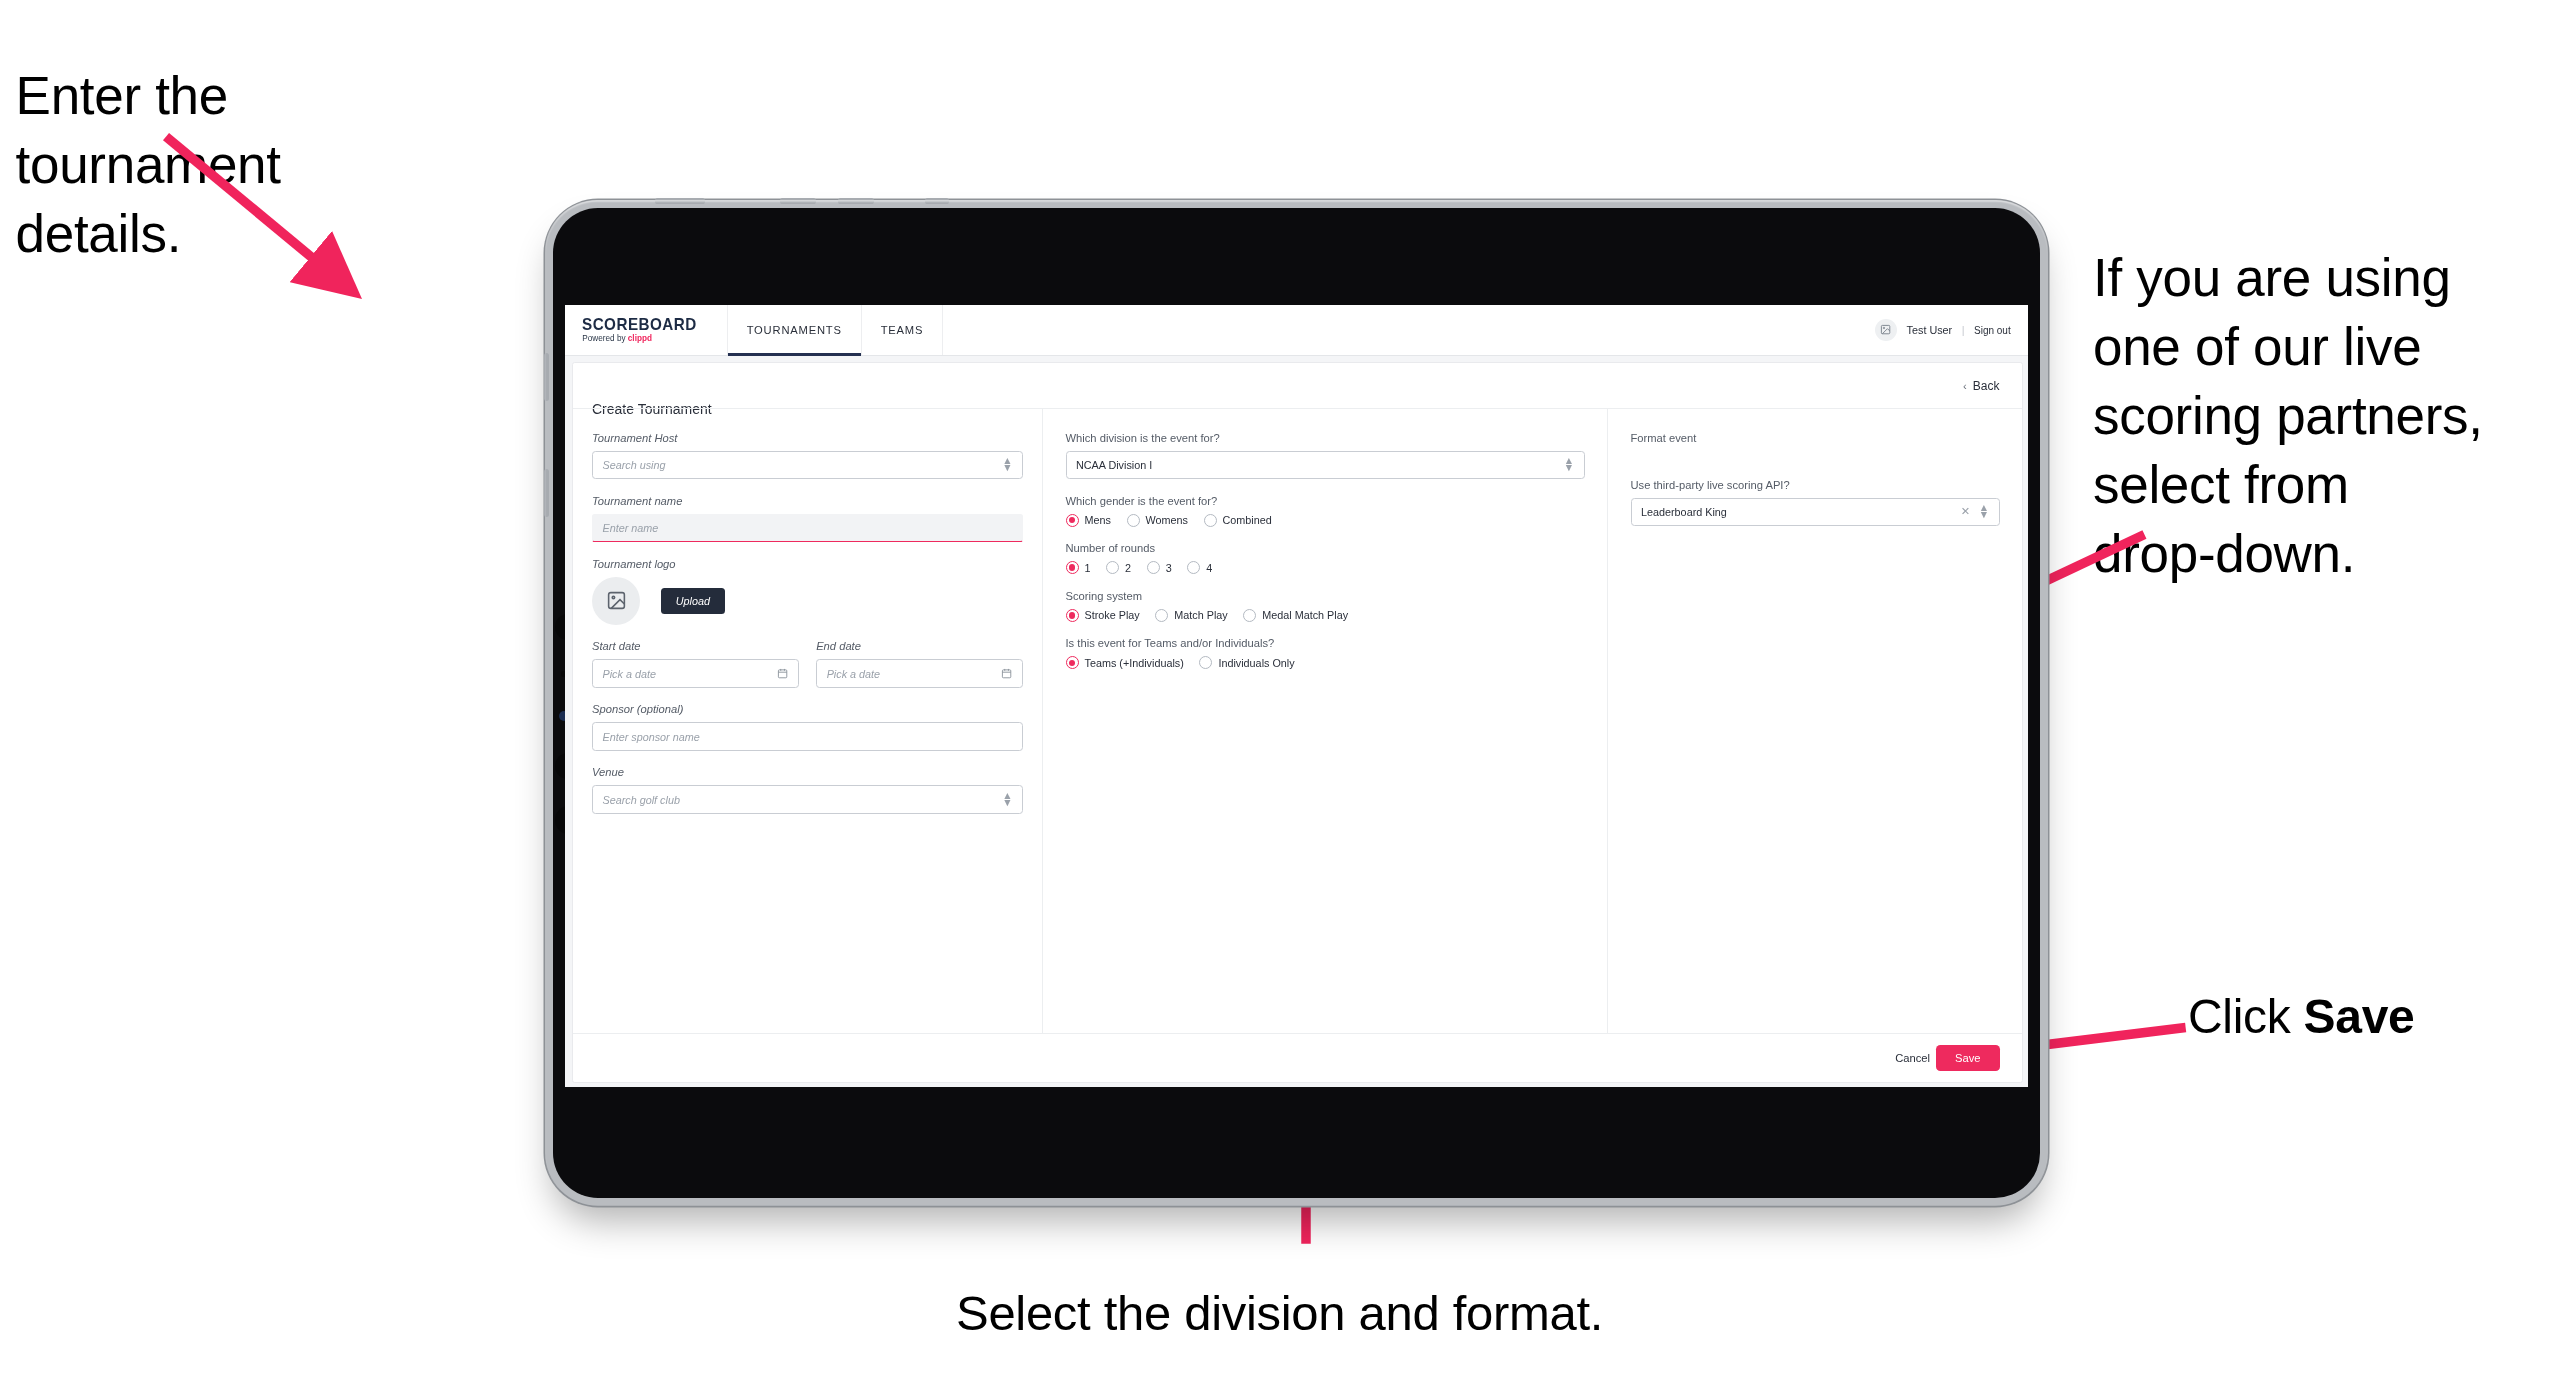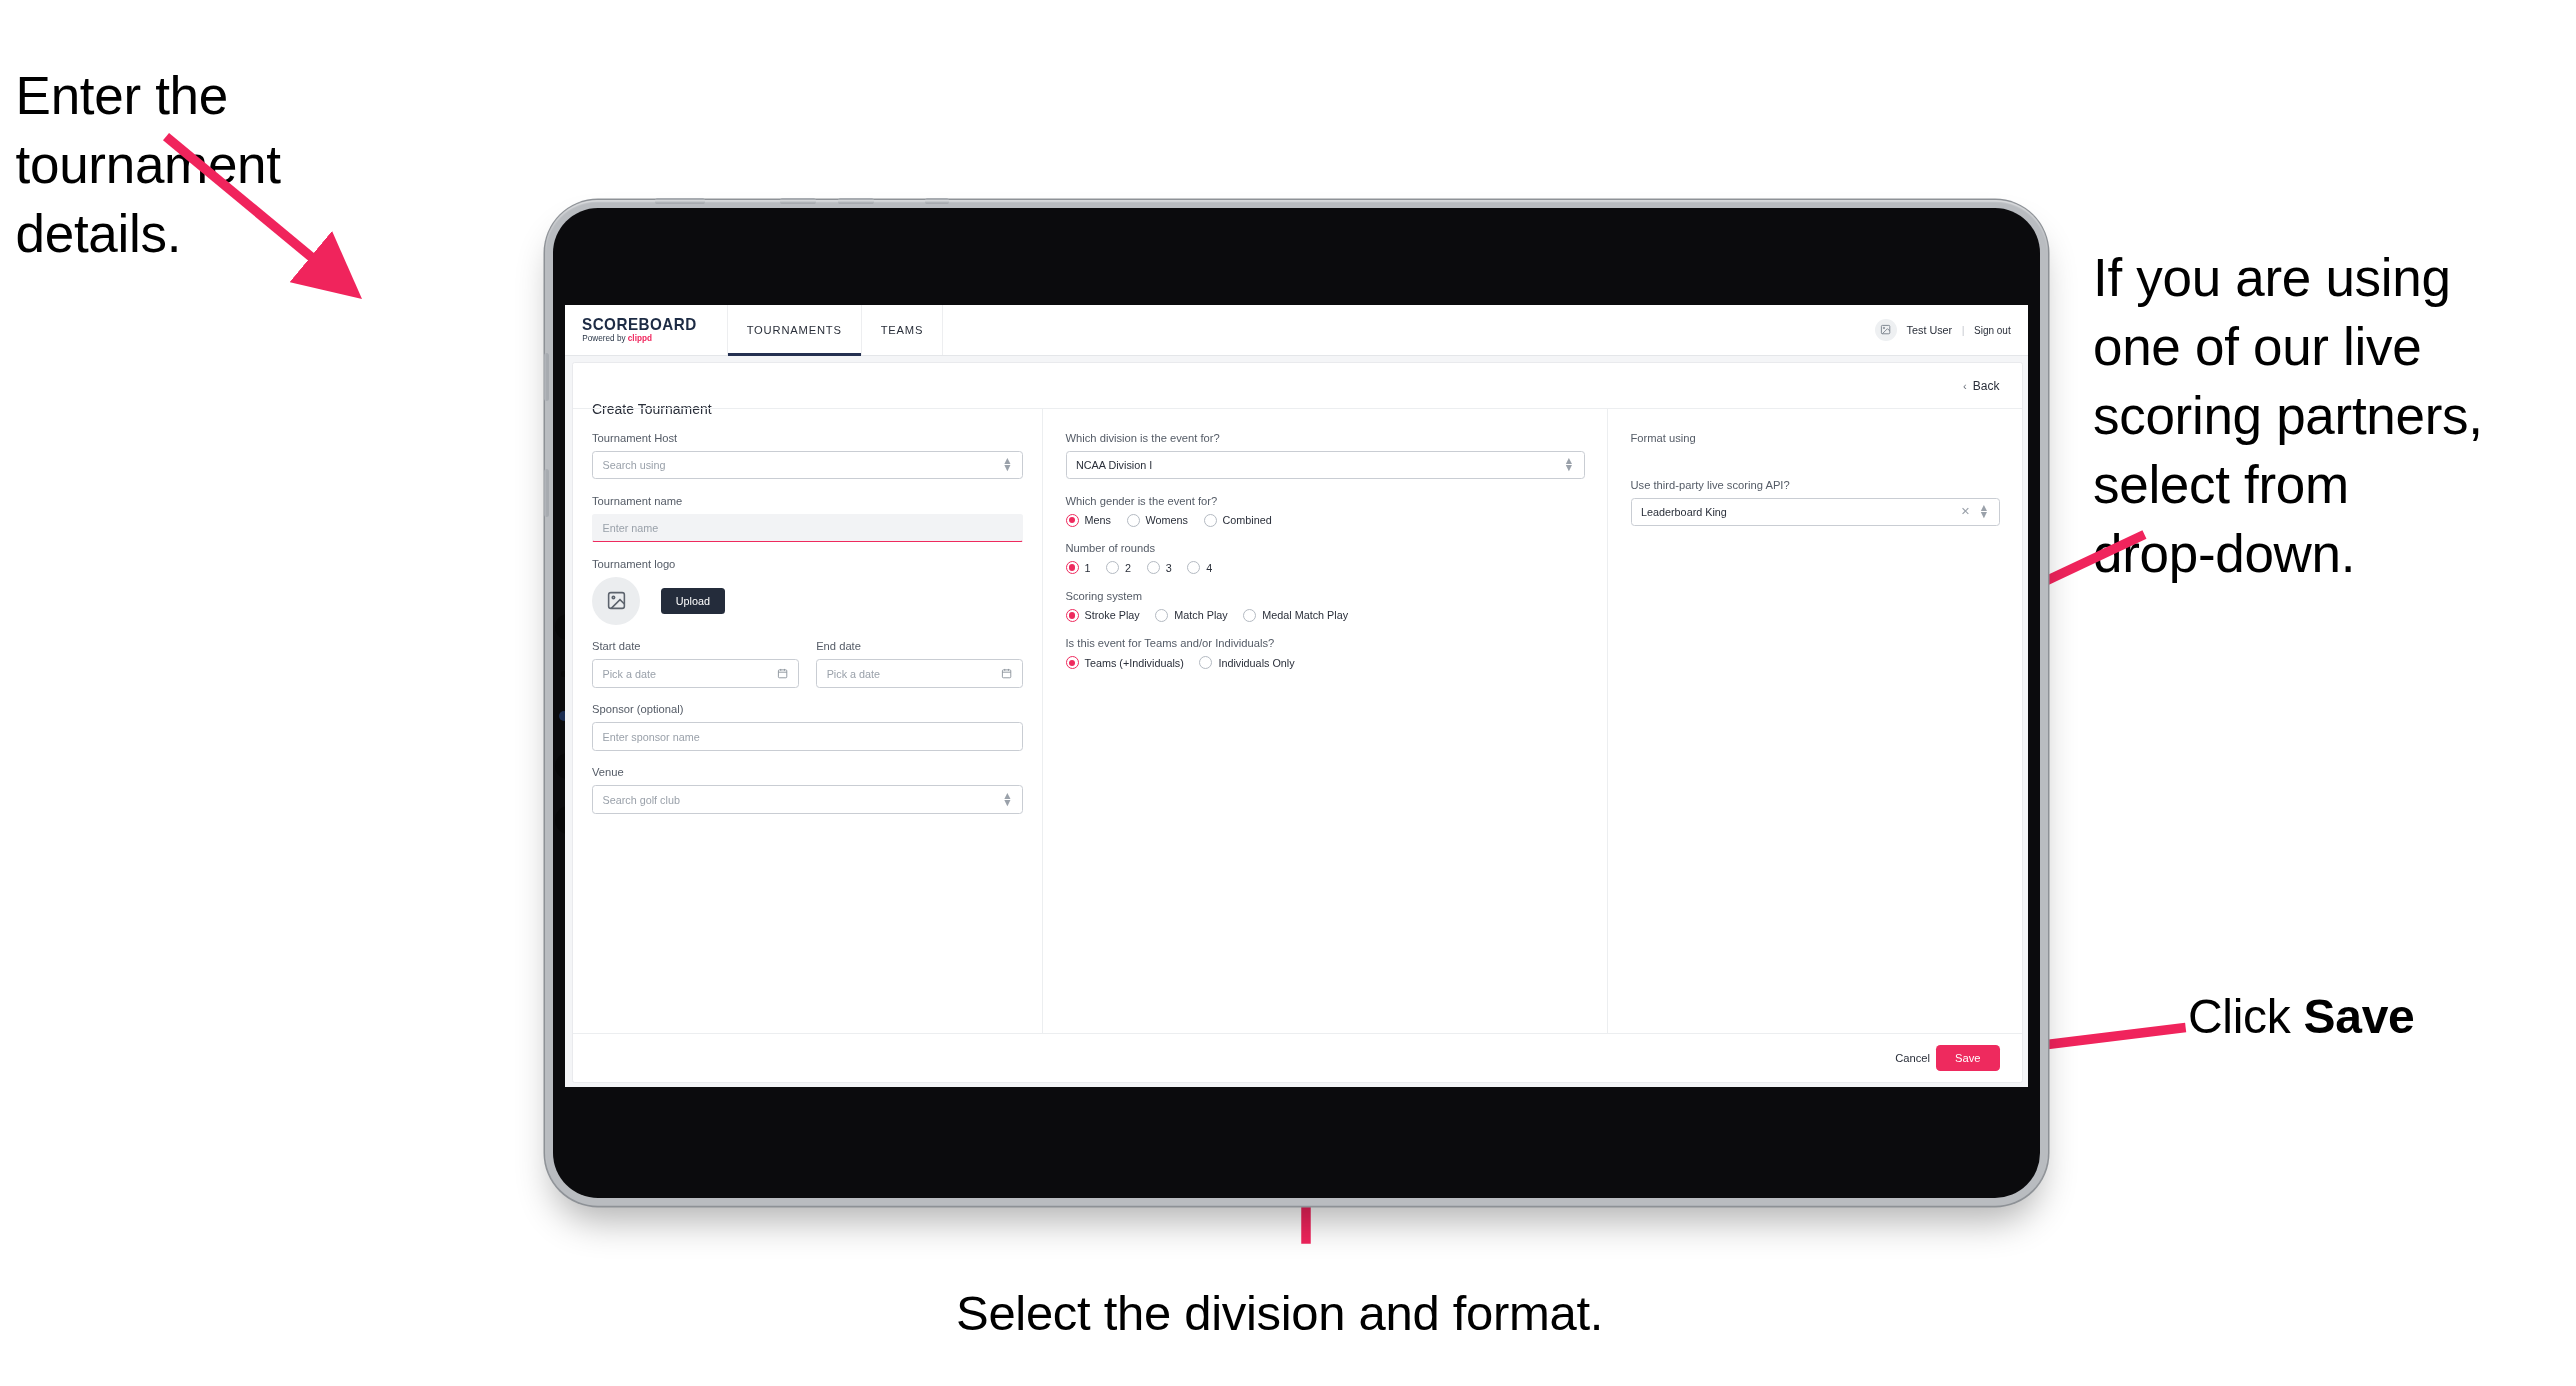--- a/index.html
+++ b/index.html
@@ -103,21 +103,21 @@
   .card-head{
     height:45px;display:flex;align-items:center;justify-content:space-between;
     padding:0 22.5px 0 19px;
   }
   .card-title{font-size:14px;color:#2a2f3a;margin-top:46px;}
   .back-link{display:flex;align-items:center;gap:6px;font-size:12px;color:#2a2f3a;cursor:pointer;}
   .chev{font-size:11.2px;color:#6a717c;}
 
   .cols{flex:1;display:flex;border-top:0.9px solid #eceef0;}
   .col{padding:22.5px 0 0 0;}
-  .col1{width:431px;padding-left:19px;padding-right:19px;border-right:0.9px solid #eceef0;}
+  .col1{width:431px;padding-left:19px;padding-right:19px;border-right:0.9px solid #eceef0;font-style:italic;}
   .col2{width:519px;padding-left:22.5px;padding-right:22.5px;border-right:0.9px solid #eceef0;}
   .col3{flex:1;padding-left:22.5px;padding-right:22.5px;}
 
   .flabel{font-size:11.2px;color:#545b66;margin-bottom:7px;}
   .group{margin-bottom:15.6px;}
 
   .inp{
     height:28.5px;border:0.9px solid #c9cdd3;border-radius:3.5px;background:#fff;
     display:flex;align-items:center;padding:0 9.5px;font-size:10.8px;color:#2a2f3a;
     box-sizing:border-box;
@@ -438,21 +438,21 @@
                   <span class="rlabel">Individuals Only</span>
                 </div>
               </div>
             </div>
 
           </div>
 
           <div class="col col3">
 
             <div class="group">
-              <div class="flabel">Format using</div>
+              <div class="flabel">Format event</div>
             </div>
 
             <div class="group" style="margin-top:35px;">
               <div class="flabel">Use third-party live scoring API?</div>
               <div class="inp plain">
                 <span class="val">Leaderboard King</span>
                 <span class="right">
                   <span style="font-size:11.2px;">✕</span>
                   <span class="stepper">▲<br>▼</span>
                 </span>

